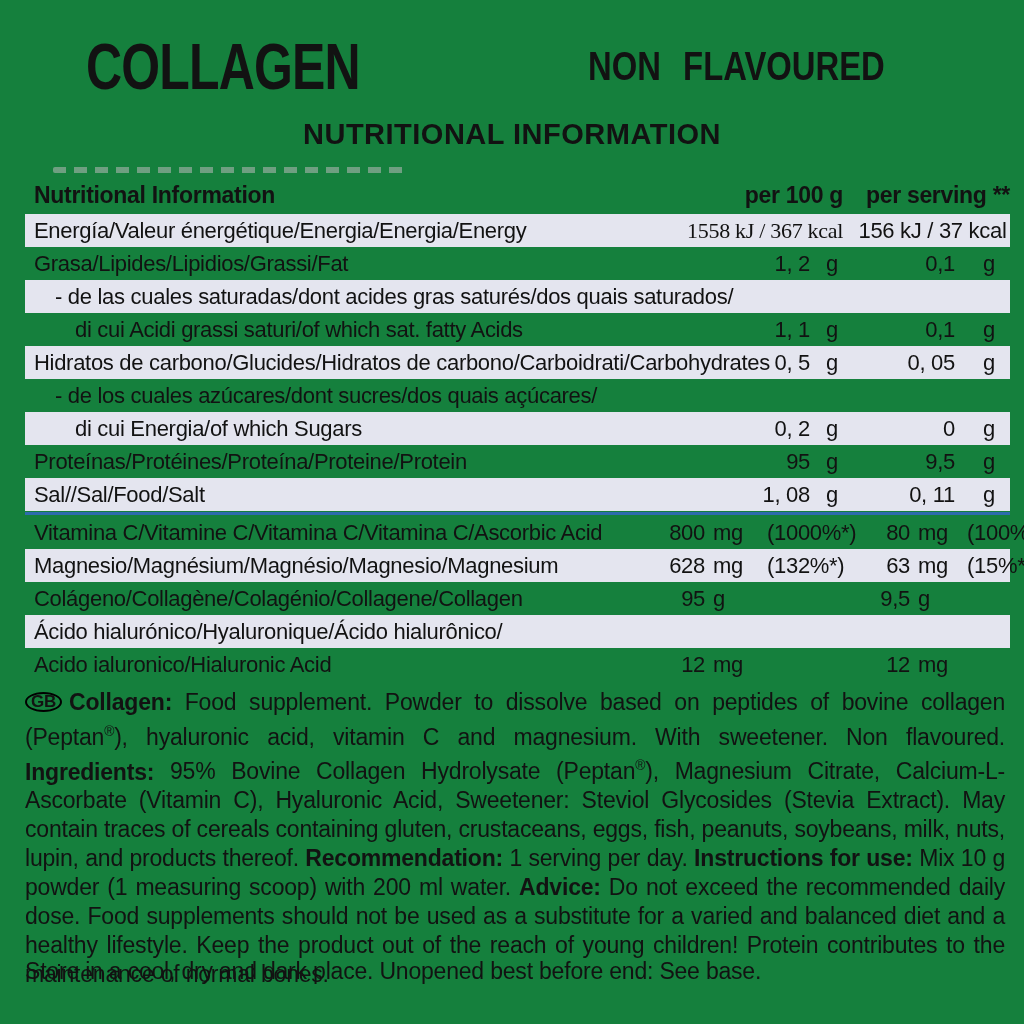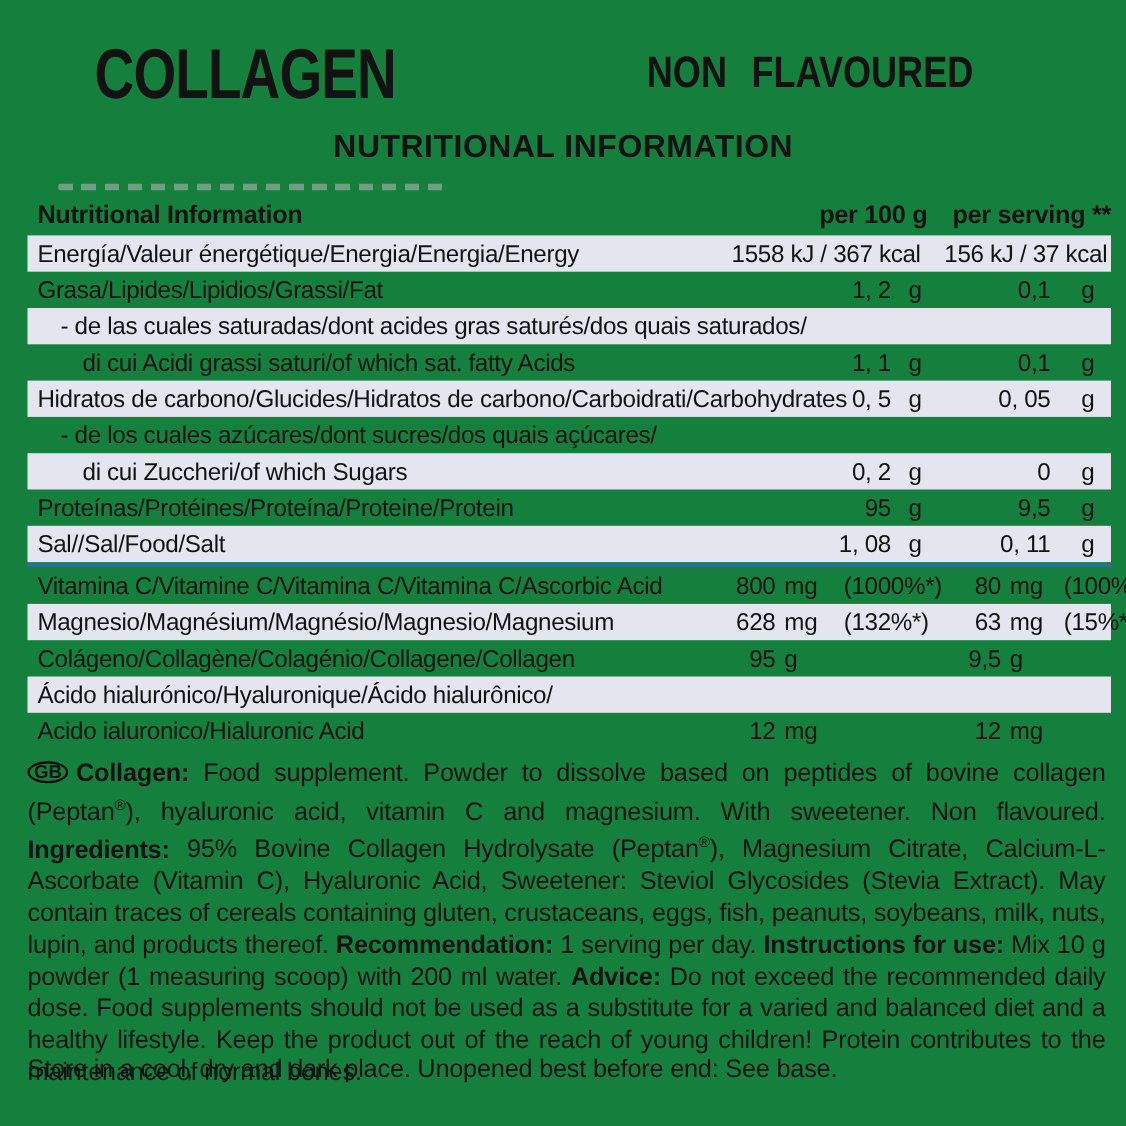--- a/index.html
+++ b/index.html
@@ -21,21 +21,21 @@
   .trow.micro{grid-template-columns:615px 65px 60px 100px 45px 55px 45px;}
   .thead{display:grid;grid-template-columns:640px 190px 155px;height:38px;line-height:38px;
          font-weight:bold;font-size:23px;letter-spacing:-0.3px;}
   .shaded{background:#e4e5ef;}
   .c-label{padding-left:9px;overflow:visible;}
   .ind1{padding-left:30px;}
   .ind2{padding-left:50px;}
   .num{text-align:right;}
   .unit1{padding-left:16px;}
   .unit2{padding-left:28px;}
-  .merge1{grid-column:2/4;padding-right:12px;}
+  .merge1{grid-column:2/4;text-align:right;padding-right:12px;font-family:Liberation Serif, serif;}
   .merge2{grid-column:4/6;text-align:center;}
   .m-u{padding-left:8px;}
   .m-p{padding-left:2px;}
   .divider{height:3px;background:#2d6cad;margin:1px 0;}
   
   .info{position:absolute;left:25px;top:688px;width:980px;font-size:23px;line-height:29px;
         text-align:justify;letter-spacing:-0.2px;}
   .info b{font-weight:bold;}
   .info sup{font-size:60%;}
   .flag-badge{display:inline-block;border:2px solid #000;border-radius:50%;font-size:17px;
@@ -93,21 +93,21 @@
           <div class="unit2">g</div>
         </div>
         <div class="trow">
           <div class="c-label ind1">- de los cuales azúcares/dont sucres/dos quais açúcares/</div>
           <div class="num"></div>
           <div class="unit1"></div>
           <div class="num"></div>
           <div class="unit2"></div>
         </div>
         <div class="trow shaded">
-          <div class="c-label ind2">di cui Zuccheri/of which Sugars</div>
+          <div class="c-label ind2">di cui Energia/of which Sugars</div>
           <div class="num">0, 2</div>
           <div class="unit1">g</div>
           <div class="num">0</div>
           <div class="unit2">g</div>
         </div>
         <div class="trow">
           <div class="c-label">Proteínas/Protéines/Proteína/Proteine/Protein</div>
           <div class="num">95</div>
           <div class="unit1">g</div>
           <div class="num">9,5</div>

